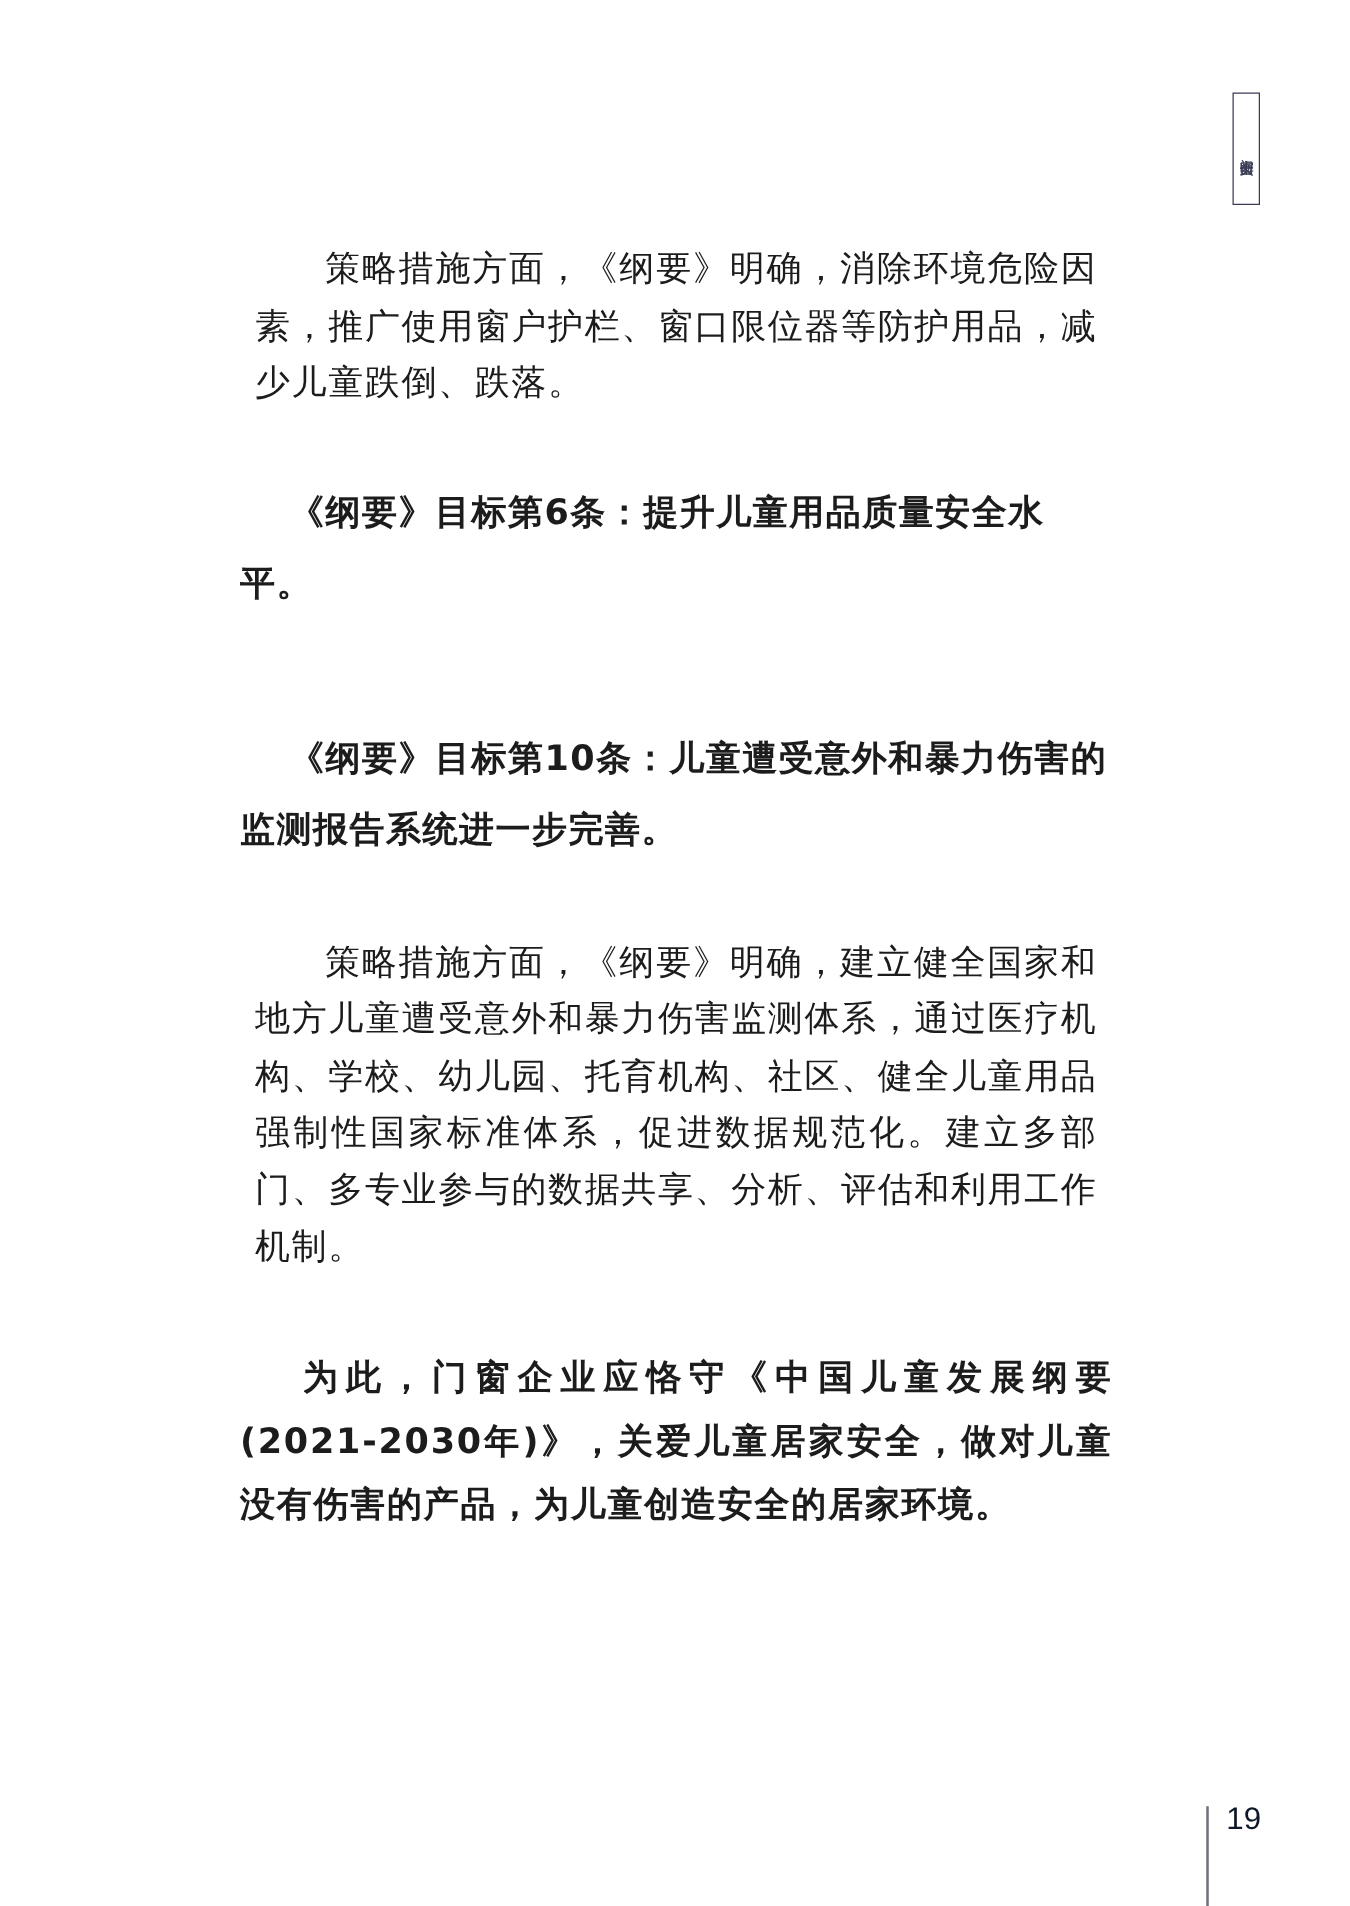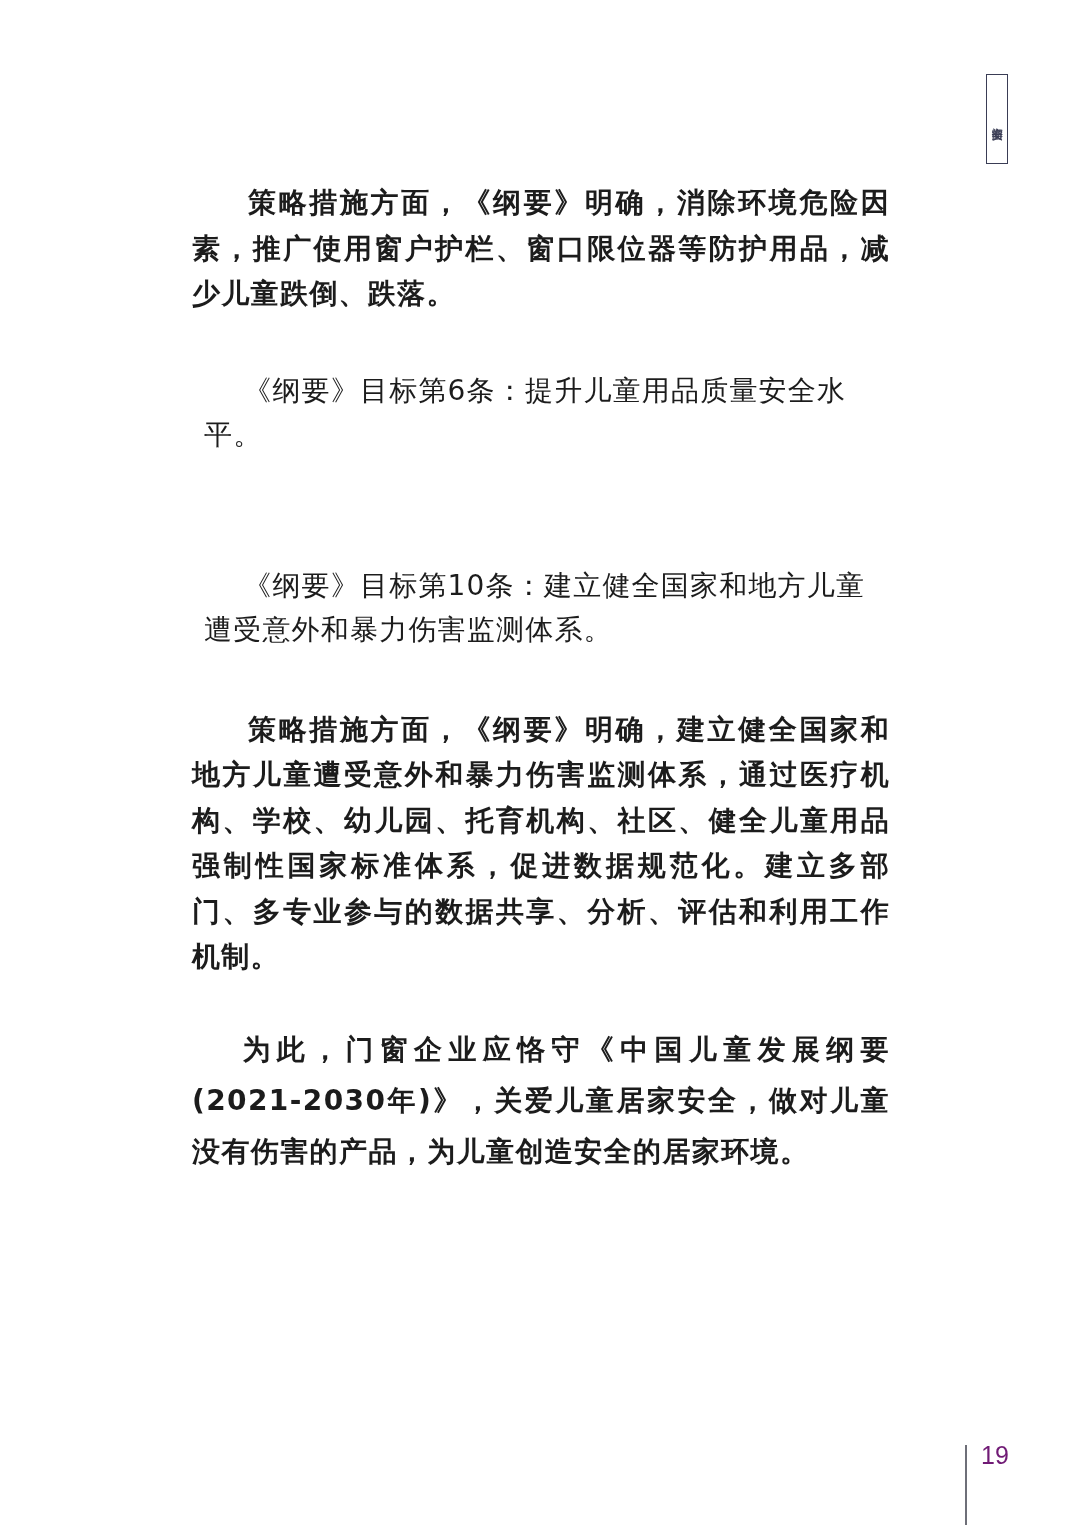--- a/index.html
+++ b/index.html
@@ -41,30 +41,29 @@
       position: absolute;
       left: 192px;
       top: 180px;
       width: 698px;
     }
     .para {
       font-size: 28px;
       line-height: 45.5px;
       text-align: justify;
       text-indent: 2em;
-      margin: 0;
+      margin: 12px;
       letter-spacing: 1.3px;
-      font-weight: bold;
     }
     .heading {
       font-size: 28px;
-      line-height: 44px;
-      font-weight: normal;
+      line-height: 57px;
+      font-weight: bold;
       text-indent: 1.4em;
-      margin: 12px;
+      margin: 0;
       letter-spacing: 1.2px;
     }
     .closing {
       font-size: 28px;
       line-height: 51px;
       font-weight: bold;
       text-indent: 1.8em;
       margin: 0;
       letter-spacing: 1.4px;
       text-align: justify;
@@ -88,38 +87,38 @@
       top: 0;
       width: 2px;
       height: 80px;
       background: #6e6f78;
     }
     .page-number {
       position: absolute;
       left: 18px;
       top: -4px;
       font-size: 25px;
-      color: #701a75;
+      color: #0f172a;
       font-family: "Liberation Sans", sans-serif;
     }
   </style>
 </head>
 <body>
 
 <div class="side-tab">
   <span>门窗安全类</span>
 </div>
 
 <div class="content">
   <p class="para">策略措施方面，《纲要》明确，消除环境危险因素，推广使用窗户护栏、窗口限位器等防护用品，减少儿童跌倒、跌落。</p>
   <div class="gap-1"></div>
   <p class="heading">《纲要》目标第6条：提升儿童用品质量安全水平。</p>
   <div class="gap-2"></div>
   <div class="gap-3"></div>
-  <p class="heading">《纲要》目标第10条：建立健全国家和地方儿童遭受意外和暴力伤害监测体系。</p>
+  <p class="heading">《纲要》目标第10条：儿童遭受意外和暴力伤害的监测报告系统进一步完善。</p>
   <div class="gap-4"></div>
   <p class="para">策略措施方面，《纲要》明确，建立健全国家和地方儿童遭受意外和暴力伤害监测体系，通过医疗机构、学校、幼儿园、托育机构、社区、健全儿童用品强制性国家标准体系，促进数据规范化。建立多部门、多专业参与的数据共享、分析、评估和利用工作机制。</p>
   <div class="gap-5"></div>
   <p class="closing">为此，门窗企业应恪守《中国儿童发展纲要(2021-2030年)》，关爱儿童居家安全，做对儿童没有伤害的产品，为儿童创造安全的居家环境。</p>
 </div>
 
 <div class="page-footer">
   <div class="footer-line"></div>
   <div class="page-number">19</div>
 </div>

